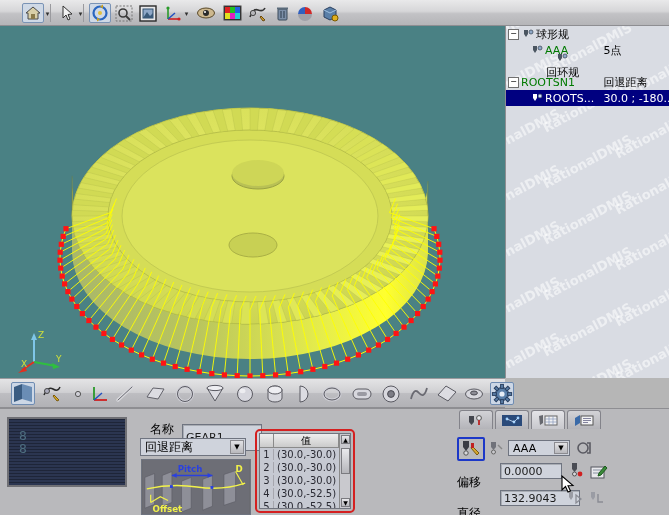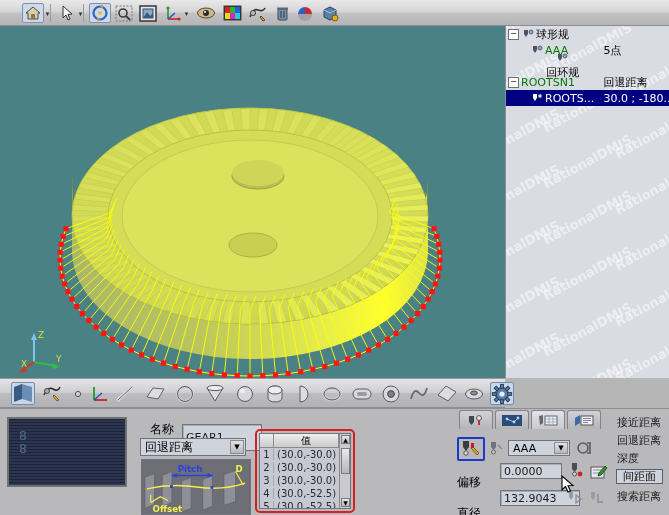--- a/index.html
+++ b/index.html
@@ -874,21 +874,14 @@
       <svg width="16" height="17" viewBox="0 0 16 17">
           <path d="M2 2 L6 2 L6 7 L4 10 L2 7 Z" fill="#9a9ca4"></path>
           <path d="M9 4 L9 12 L14 12" fill="none" stroke="#8a8c94" stroke-width="1.4"></path>
         </svg>
     </div>
 
     <svg class="cursor" style="left:560px;top:66px" width="16" height="20" viewBox="0 0 16 20">
       <path d="M2 1 L2 15 L5.5 11.5 L8 17 L10.5 16 L8 10.8 L13 10.5 Z" fill="#ffffff" stroke="#000" stroke-width="1.1"></path>
     </svg>
 
-    <div id="rightcol">
-      <div class="rlbl" style="top:6px">接近距离</div>
-      <div class="rlbl" style="top:24px">回退距离</div>
-      <div class="rlbl" style="top:42px">深度</div>
-      <div id="pitchbtn">间距面</div>
-      <div class="rlbl" style="top:80px">搜索距离</div>
-    </div>
   </div>
 </div>
 
 </body></html>

